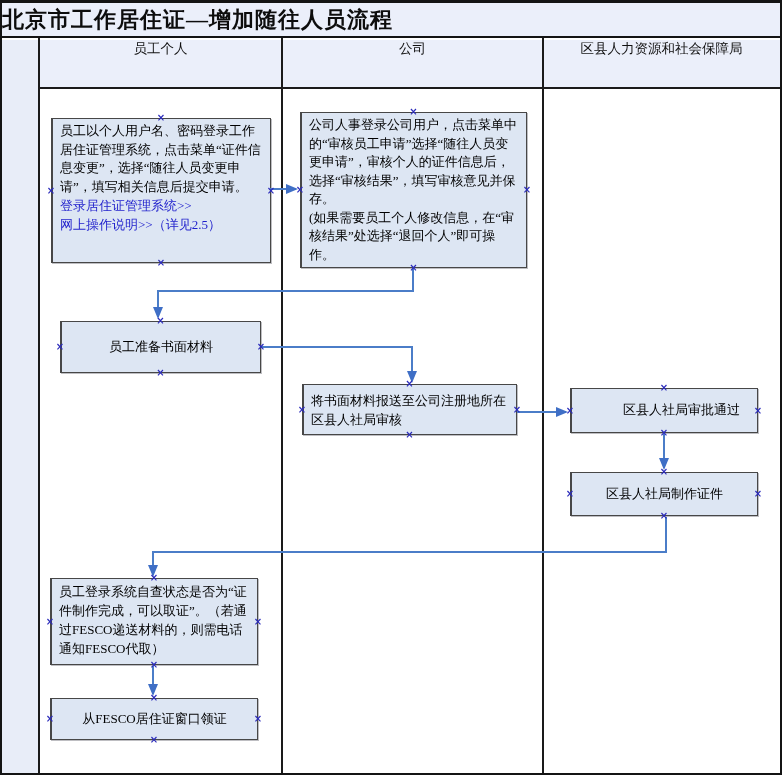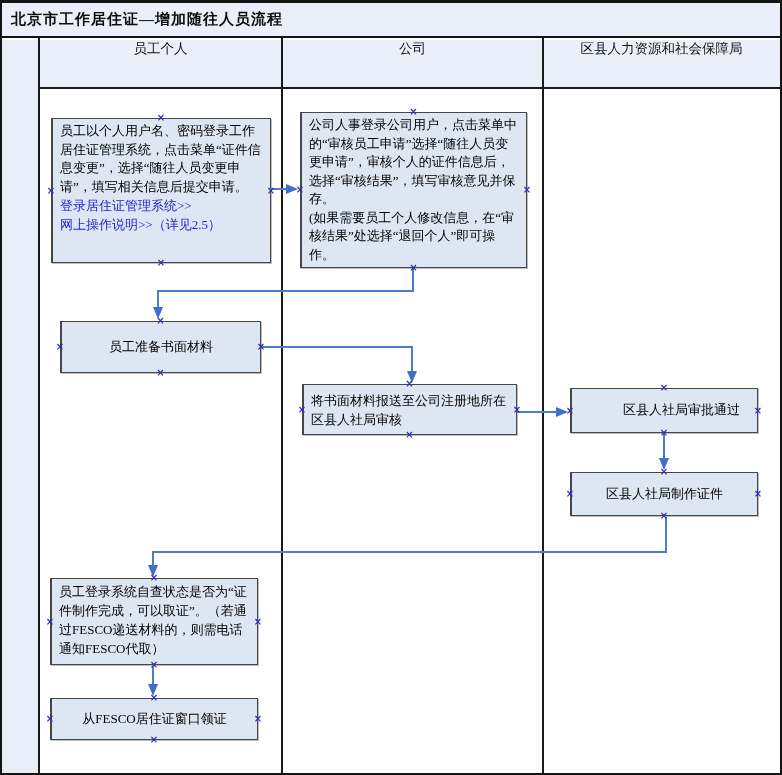--- a/index.html
+++ b/index.html
@@ -8,21 +8,21 @@
     font-family:"Liberation Serif","DejaVu Serif",serif;color:#000;
     overflow:hidden;
   }
   .outer-border{position:absolute;inset:0;border:2px solid #141414;border-top-width:3px;pointer-events:none;z-index:6;}
   .title-band{
     position:absolute;left:2px;top:3px;width:778px;height:35px;
     background:#ebeffa;border-bottom:2px solid #141414;
     display:flex;align-items:center;box-sizing:border-box;
   }
   .title-band .t{
-    font-size:15px;font-weight:bold;letter-spacing:1px;padding-left:9px;color:#0d0d0d;
+    font-size:22px;font-weight:bold;letter-spacing:1px;color:#0d0d0d;
   }
   .narrow-col{position:absolute;left:2px;top:40px;width:37px;height:733px;background:#e8edf8;}
   .lane-header{
     position:absolute;top:40px;height:47px;background:#ebeffa;
     display:flex;align-items:flex-start;justify-content:center;
     font-size:13.5px;color:#111;box-sizing:border-box;
   }
   .vsep{position:absolute;top:38px;width:2px;height:735px;background:#1a1a1a;z-index:1;}
   .hline{position:absolute;left:39px;top:87px;width:741px;height:2px;background:#1a1a1a;z-index:1;}
   .node{

